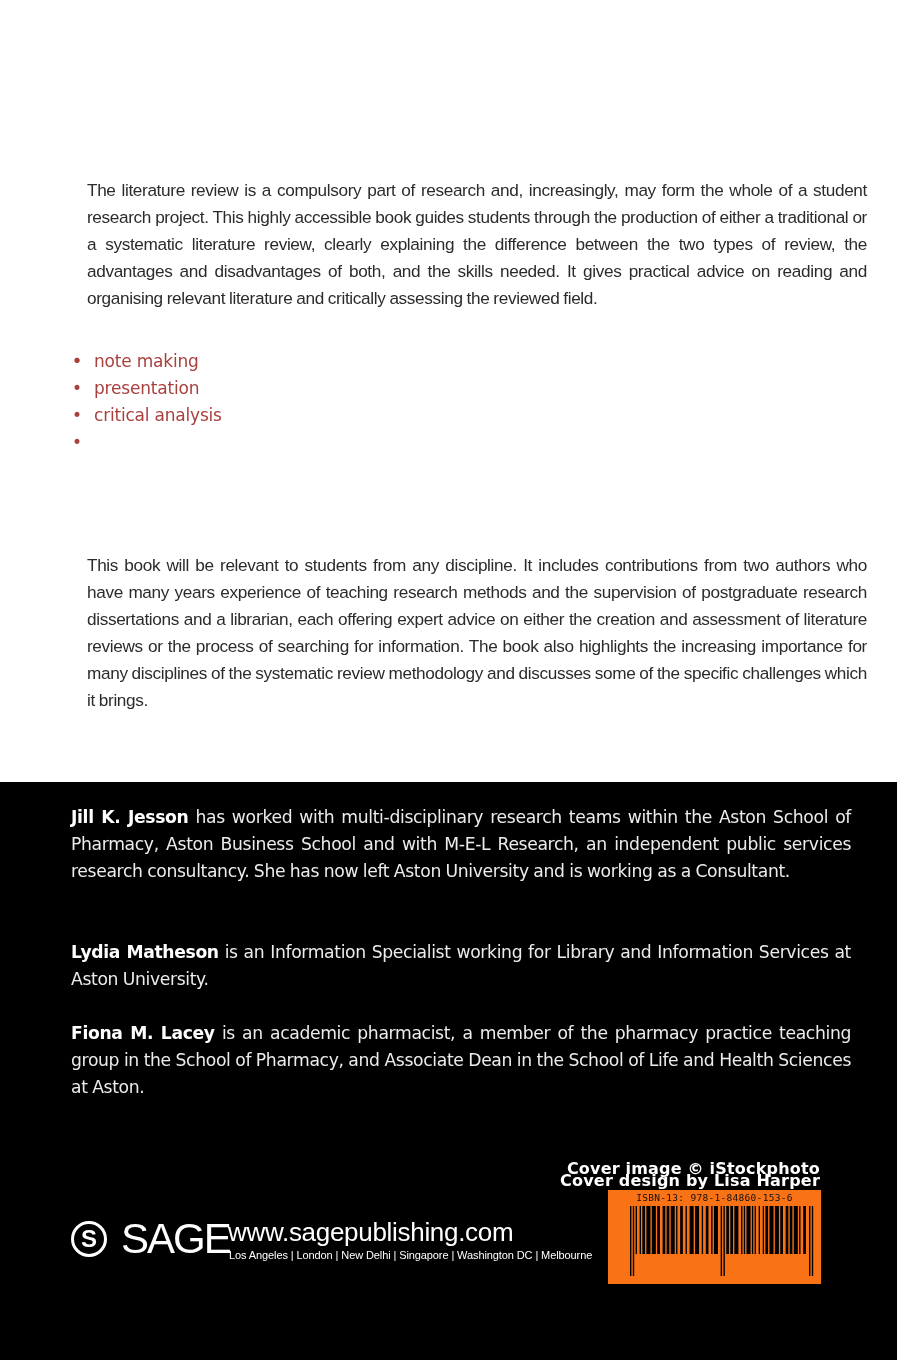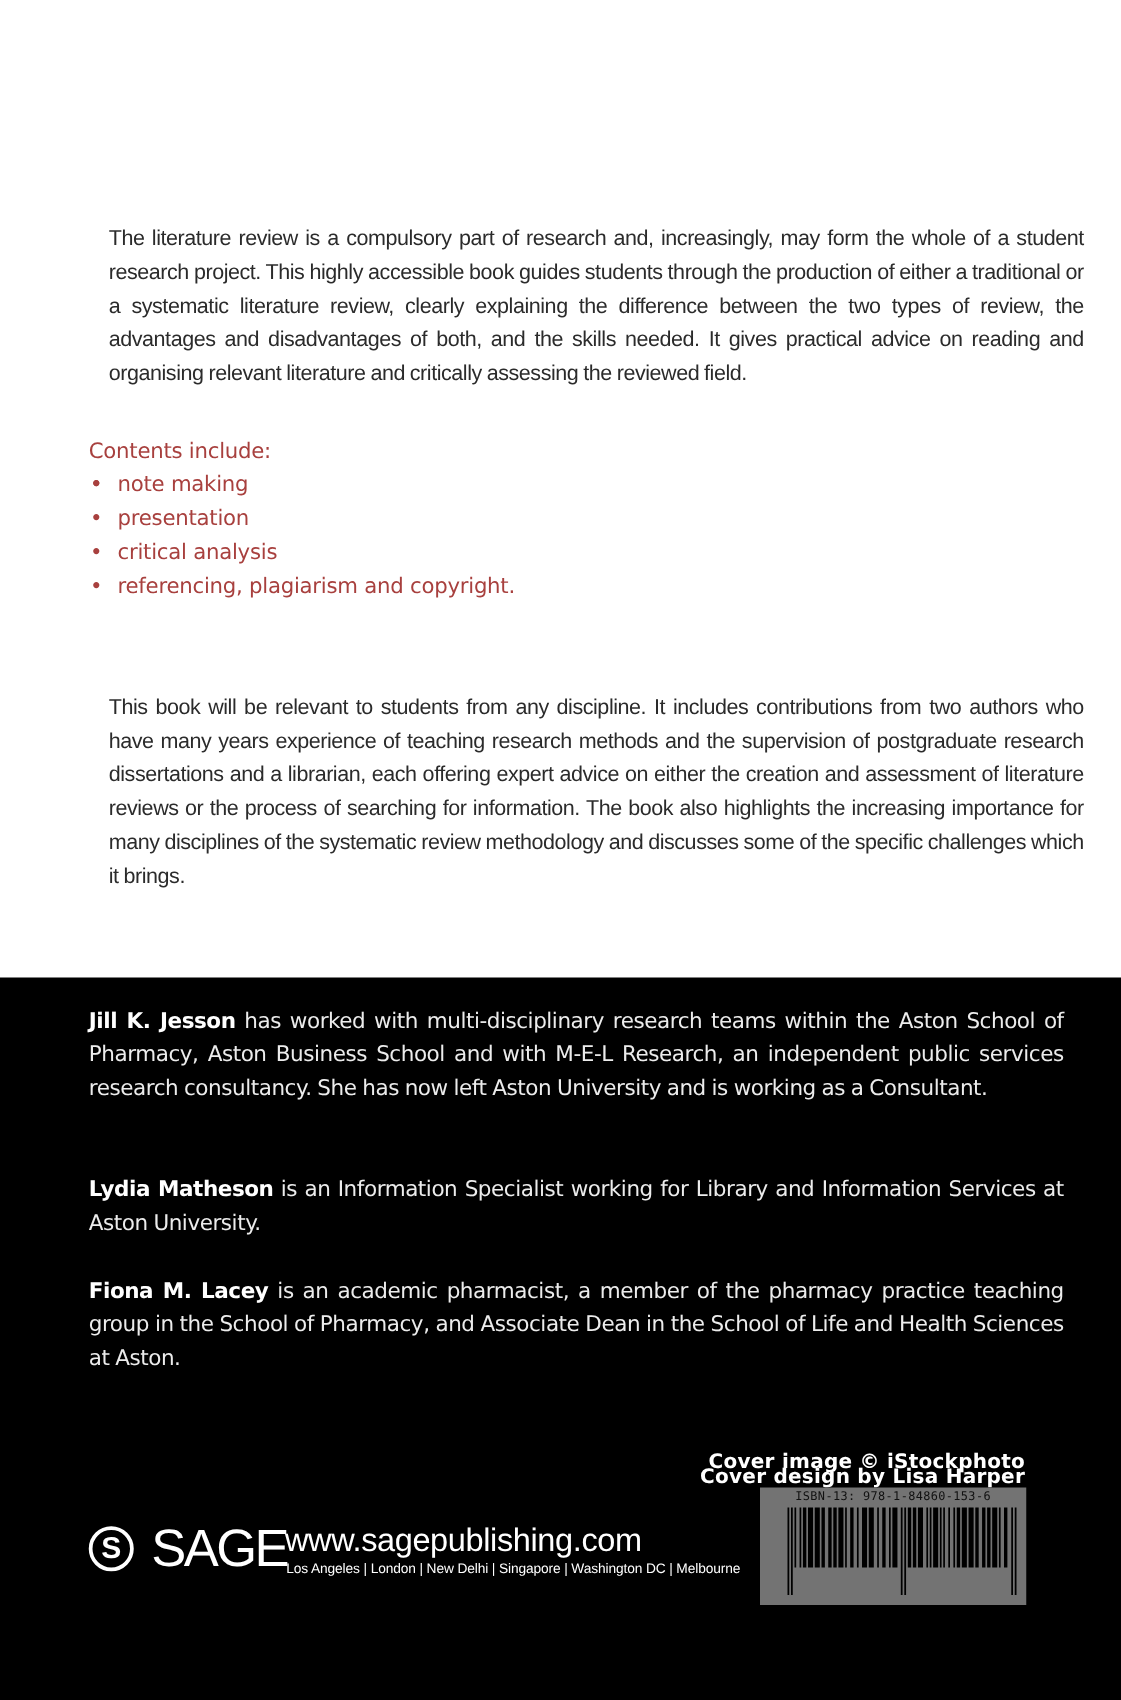--- a/index.html
+++ b/index.html
@@ -44,21 +44,21 @@
   #bio2 { top: 939px; }
   #bio3 { top: 1020px; }
 
   .credits {
     position: absolute; right: 77px; top: 1163px; text-align: right;
     font-family: "DejaVu Sans", sans-serif; font-weight: bold;
     font-size: 16px; line-height: 11.5px; color: #ffffff; letter-spacing: 0.2px;
   }
   .barcode-box {
     position: absolute; left: 608px; top: 1190px; width: 213px; height: 94px;
-    background: #737373;
+    background: #f97316;
   }
   .isbn-text {
     position: absolute; left: 0; right: 0; top: 2px; text-align: center;
     font-family: "DejaVu Sans Mono", monospace; font-size: 9.5px; color: #111; letter-spacing: 0.3px;
   }
   .bars { position: absolute; left: 0; top: 0; width: 213px; height: 94px; }
   .ean-digits {
     position: absolute; left: 4px; top: 64px;
     font-family: "DejaVu Sans", sans-serif; font-size: 23px; color: #000; letter-spacing: 2px;
     white-space: pre;
@@ -83,27 +83,26 @@
     color: #ffffff; font-family: "Liberation Sans", sans-serif; font-size: 11px; letter-spacing: -0.1px; line-height: 1;
   }
 </style>
 </head>
 <body>
 
 <div class="top">
   <p id="intro" class="para">The literature review is a compulsory part of research and, increasingly, may form the whole of a student research project. This highly accessible book guides students through the production of either a traditional or a systematic literature review, clearly explaining the difference between the two types of review, the advantages and disadvantages of both, and the skills needed. It gives practical advice on reading and organising relevant literature and critically assessing the reviewed field.</p>
 
   <div id="contents">
-    <div>Contents include:</div>
     <ul>
       <li><span class="bullet">•</span></li>
       <li><span class="bullet">•</span><span>note making</span></li>
       <li><span class="bullet">•</span><span>presentation</span></li>
       <li><span class="bullet">•</span><span>critical analysis</span></li>
-      <li><span class="bullet">•</span><span>referencing, plagiarism and copyright.</span></li>
+      <li><span class="bullet">•</span></li>
     </ul>
   </div>
 
   <p id="relevance" class="para">This book will be relevant to students from any discipline. It includes contributions from two authors who have many years experience of teaching research methods and the supervision of postgraduate research dissertations and a librarian, each offering expert advice on either the creation and assessment of literature reviews or the process of searching for information. The book also highlights the increasing importance for many disciplines of the systematic review methodology and discusses some of the specific challenges which it brings.</p>
 </div>
 
 <div class="bottom"></div>
 
 <p id="bio1" class="bio"><span class="name">Jill K. Jesson</span><span> has worked with multi-disciplinary research teams within the Aston School of Pharmacy, Aston Business School and with M-E-L Research, an independent public services research consultancy. She has now left Aston University and is working as a Consultant.</span></p>
 <p id="bio2" class="bio"><span class="name">Lydia Matheson</span><span> is an Information Specialist working for Library and Information Services at Aston University.</span></p>

